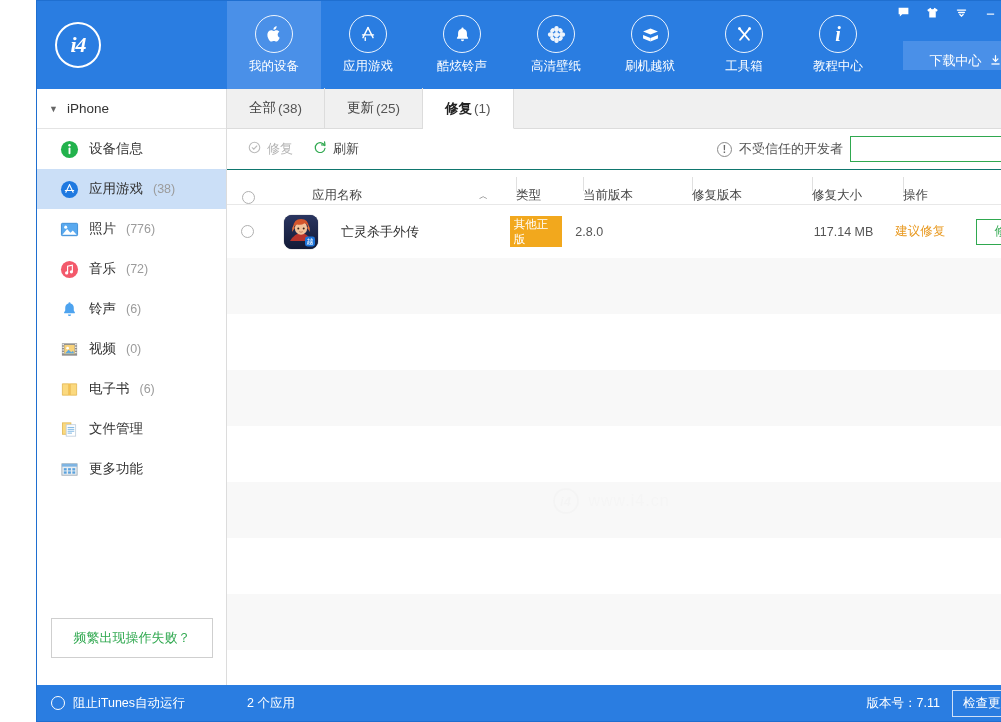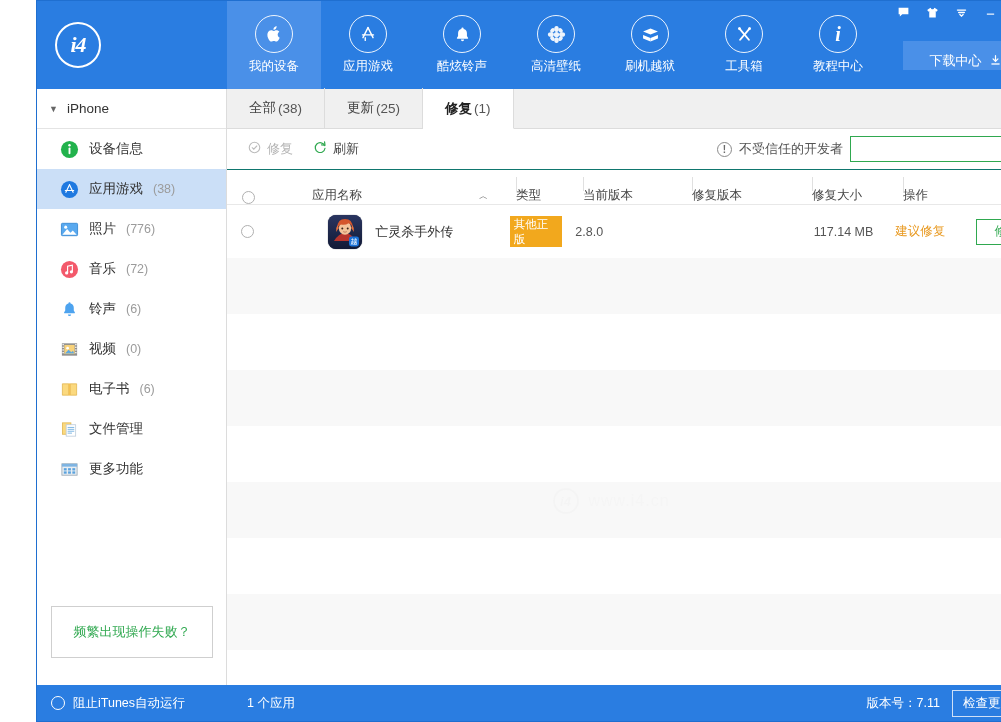--- a/index.html
+++ b/index.html
@@ -87,21 +87,21 @@
   .side-item {
     height:40px; display:flex; align-items:center; gap:10px; padding-left:22px;
     cursor:pointer; font-size:13.5px; color:#333;
   }
   .side-item.active { background:#cbdff7; }
   .side-count { color:#9b9b9b; font-size:12.5px; }
   .sico { width:20px; height:20px; flex:none; display:flex; align-items:center; justify-content:center; }
   .sico svg { display:block; }
 
   .help-btn {
-    position:absolute; left:14px; bottom:28px; width:162px; height:52px;
+    position:absolute; left:14px; bottom:28px; width:162px; height:40px;
     border:1px solid #cfcfcf; background:#fff;
     display:flex; align-items:center; justify-content:center;
     color:#2fa84f; font-size:13px; cursor:pointer;
   }
 
   
   .main {
     position:absolute; left:190px; top:88px; width:811px; height:597px;
     background:#fff;
   }
@@ -591,21 +591,21 @@
         <span>操作</span>
       </div>
     </div>
 
     <div class="rows">
 
       <div class="row first">
         <div class="col-check" style="display:flex;justify-content:center;">
           <span class="radio"></span>
         </div>
-        <div class="col-name" style="display:flex;align-items:center;gap:13px;padding-left:16px;padding-right:0;width:235px;justify-content:center;">
+        <div class="col-name" style="display:flex;align-items:center;gap:23px;padding-left:16px;padding-right:0;width:235px;">
           <span class="app-icon">
             <svg width="34" height="34" viewBox="0 0 34 34">
               <defs>
                 <linearGradient id="bg" x1="0" y1="0" x2="0" y2="1">
                   <stop offset="0%" stop-color="#2a3560"></stop>
                     <stop offset="100%" stop-color="#121a36"></stop>
                 </linearGradient>
               </defs>
               <rect width="34" height="34" fill="url(#bg)"></rect>
               <path d="M6 26 q5 -8 11 -8 q6 0 11 8 z" fill="#b8342c"></path>
@@ -653,21 +653,21 @@
         <span class="wm-text">www.i4.cn</span>
       </div>
     </div>
   </div>
 
   <div class="statusbar">
     <div class="sb-left">
       <span class="sb-ring"></span>
       <span>阻止iTunes自动运行</span>
     </div>
-    <div class="sb-mid">1 个应用</div>
+    <div class="sb-mid">2 个应用</div>
     <div class="sb-ver">版本号：7.11</div>
     <div class="sb-update">
       <span>检查更新</span>
       <span class="sb-dot"></span>
     </div>
   </div>
 
 </div>
 
 </body></html>

